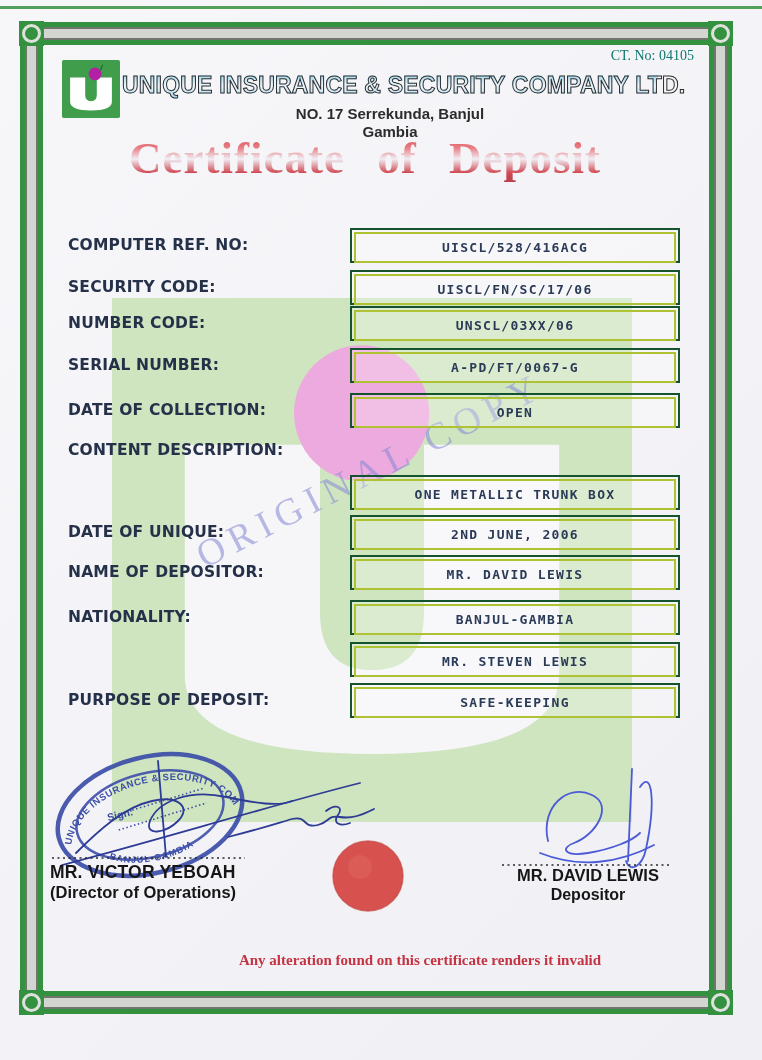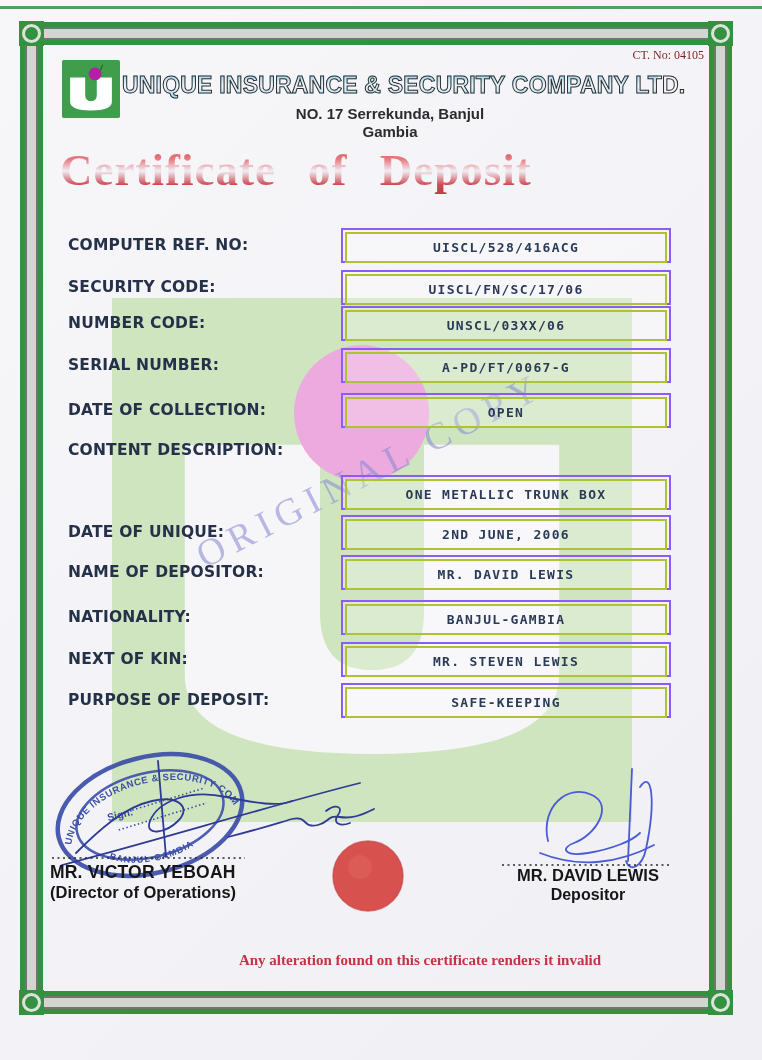--- a/index.html
+++ b/index.html
@@ -12,49 +12,49 @@
   .top-thin-line{left:0;top:6px;width:762px;height:3px;background:#36923f;opacity:.85;}
   .band{background:#33913f;}
   .band.h{height:23px;width:712px;left:20px;
      background:linear-gradient(180deg,#33913f 0 5px,#70756d 5px 7px,#d3d6d0 7px 16px,#70756d 16px 18px,#33913f 18px 23px);}
   .band.v{width:23px;height:992px;top:22px;
      background:linear-gradient(90deg,#33913f 0 5px,#70756d 5px 7px,#d3d6d0 7px 16px,#70756d 16px 18px,#33913f 18px 23px);}
   .corner{width:25px;height:25px;background:#33913f;display:flex;align-items:center;justify-content:center;z-index:4;}
   .corner span{display:block;width:13px;height:13px;border-radius:50%;border:3px solid #dfe2dc;background:#33913f;}
 
   
-  .ct-no{right:58px;top:48px;font-family:"Liberation Serif",serif;font-size:12px;color:#7f1d1d;z-index:2;}
+  .ct-no{right:68px;top:48px;font-family:"Liberation Serif",serif;font-size:14px;color:#0f766e;z-index:2;}
   .logo{left:62px;top:58px;width:58px;height:62px;z-index:2;}
   .company{left:122px;top:72px;width:536px;text-align:center;z-index:2;
      font-weight:900;font-size:23px;letter-spacing:.2px;white-space:nowrap;
      background:linear-gradient(180deg,#8fd0ea 0%,#eef8ff 52%,#9ed2e8 100%);
      -webkit-background-clip:text;background-clip:text;color:transparent;
      -webkit-text-stroke:1px #2e2e2e;}
   .addr1{left:122px;top:105px;width:536px;text-align:center;font-size:15px;font-weight:bold;color:#2b2b2b;z-index:2;}
   .addr2{left:122px;top:123px;width:536px;text-align:center;font-size:15px;font-weight:bold;color:#2b2b2b;z-index:2;}
-  .cert-title{left:60px;top:144px;width:610px;text-align:left;z-index:2;
+  .cert-title{left:60px;top:132px;width:610px;text-align:center;z-index:2;
      font-family:"Liberation Serif",serif;font-weight:bold;font-size:45px;
      letter-spacing:1px;word-spacing:20px;white-space:nowrap;
      background:linear-gradient(180deg,#cf3f4a 0%,#e87d82 30%,#f0eef4 52%,#d04a53 78%,#b83d46 100%);
      -webkit-background-clip:text;background-clip:text;color:transparent;}
 
   
   .wm-logo{left:112px;top:298px;width:520px;height:524px;z-index:0;}
   .wm-text{left:130px;top:444px;width:480px;height:52px;line-height:52px;z-index:1;
      transform:rotate(-27deg);text-align:center;white-space:nowrap;
      font-family:"Liberation Serif",serif;font-size:38px;letter-spacing:7px;
      color:rgba(138,138,214,.58);}
 
   
   .field-row{left:68px;width:612px;height:40px;z-index:2;}
   .field-label{position:absolute;left:0;top:0;line-height:38px;
      font-family:"DejaVu Sans",sans-serif;font-weight:bold;font-size:15.5px;
      color:#253049;letter-spacing:.2px;}
-  .value-box{position:absolute;right:9px;top:2px;width:322px;height:27px;
-     border:2px solid #8b5cf6;padding:2px;background:rgba(255,255,255,.25);}
+  .value-box{position:absolute;right:0;top:2px;width:322px;height:27px;
+     border:2px solid #14532d;padding:2px;background:rgba(255,255,255,.25);}
   .value-box .inner{border:2px solid #aec233;height:100%;display:flex;align-items:center;justify-content:center;}
   .value-text{font-family:"DejaVu Sans Mono",monospace;font-weight:bold;font-size:13px;
      letter-spacing:1.3px;color:#2a3a57;white-space:nowrap;}
 
   
   .sig-overlay{left:40px;top:745px;width:680px;height:185px;z-index:2;}
   .name{font-weight:bold;color:#161616;z-index:3;}
   .left-name{left:50px;top:862px;width:260px;font-size:17.5px;letter-spacing:.2px;}
   .left-role{left:50px;top:883px;width:260px;font-size:16.5px;}
   .right-name{left:498px;top:866px;width:180px;text-align:center;font-size:16.5px;}
@@ -175,21 +175,20 @@
 </div>
 <div class="abs field-row" style="top:598px;">
   <span class="field-label">NATIONALITY:</span>
   <div class="value-box">
       <div class="inner">
         <span class="value-text">BANJUL-GAMBIA</span>
       </div>
     </div>
 </div>
 <div class="abs field-row" style="top:640px;">
-  <span class="field-label">NEXT OF KIN:</span>
   <div class="value-box">
       <div class="inner">
         <span class="value-text">MR. STEVEN LEWIS</span>
       </div>
     </div>
 </div>
 <div class="abs field-row" style="top:681px;">
   <span class="field-label">PURPOSE OF DEPOSIT:</span>
   <div class="value-box">
       <div class="inner">

